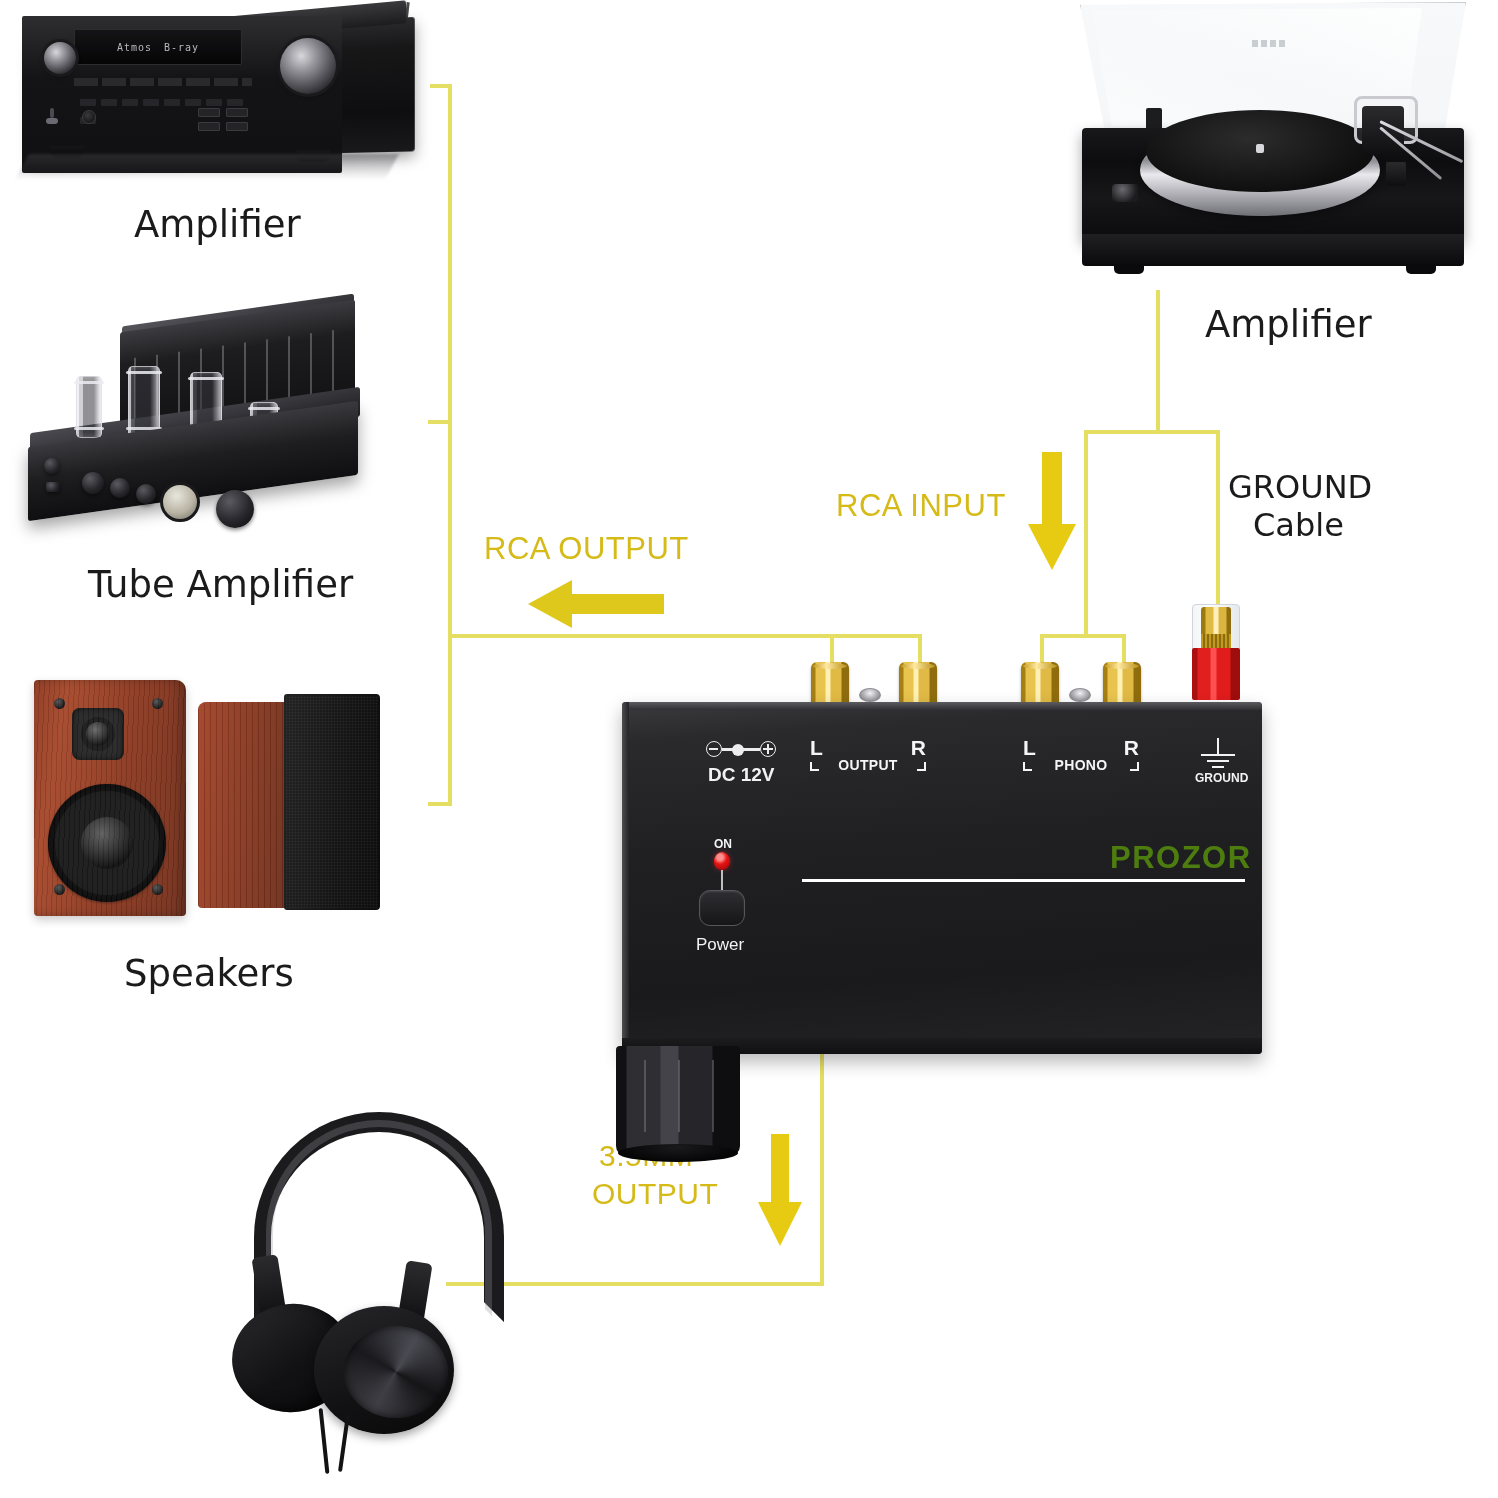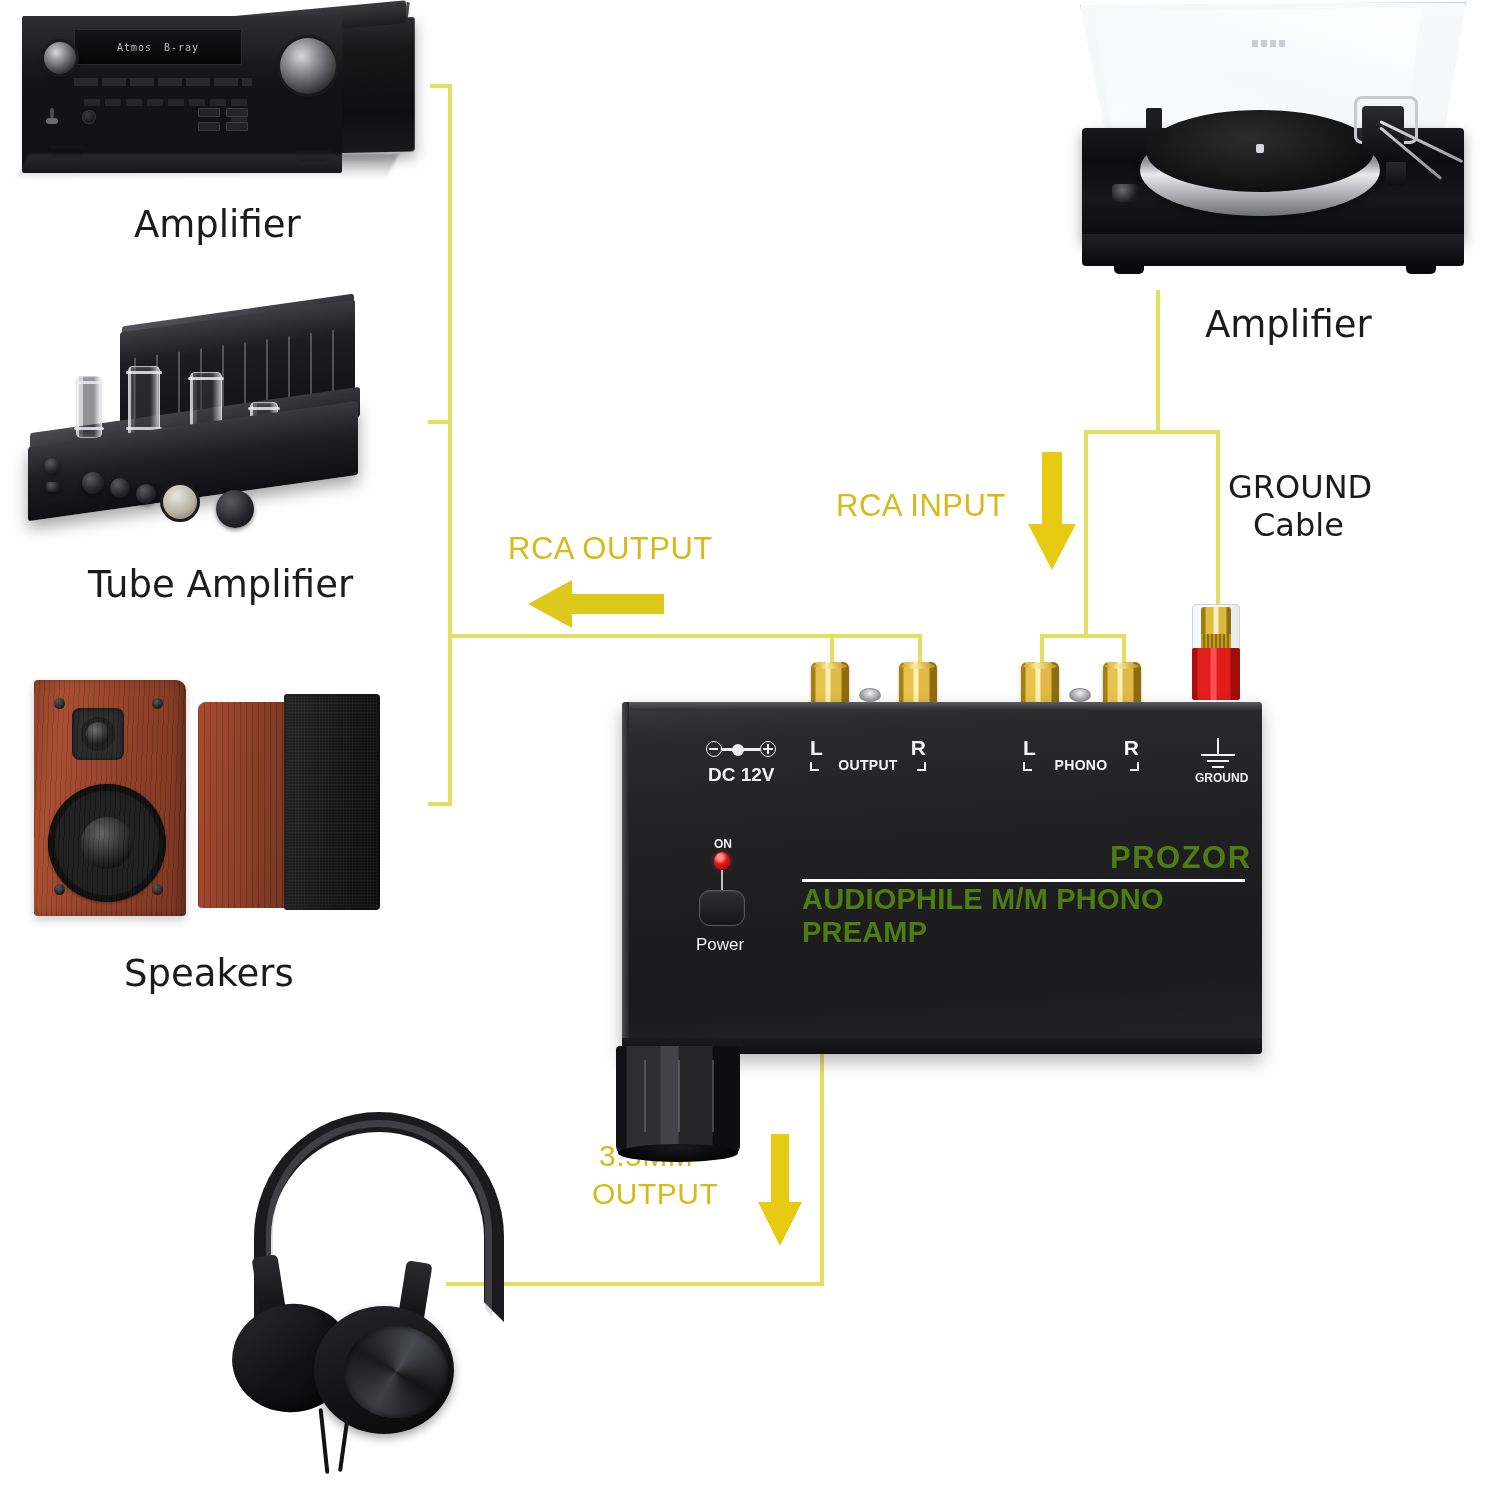--- a/index.html
+++ b/index.html
@@ -61,21 +61,20 @@
   .amp-top {
     position: absolute; left: 16px; top: 14px; width: 376px; height: 22px;
     background: linear-gradient(180deg,#3a3a3d,#1c1c1f);
     transform: perspective(700px) rotateY(-10deg) skewY(-5deg);
     border-radius: 3px 3px 0 0;
   }
   .amp-face {
     position: absolute; left: 14px; top: 12px; right: 86px; bottom: 16px;
     background: linear-gradient(180deg,#2e2e31 0%,#141416 40%,#101012 100%);
     border-radius: 2px;
-    text-align: right;
   }
   .amp-screen {
     position: absolute; left: 52px; top: 13px; width: 168px; height: 36px;
     background: linear-gradient(180deg,#141416,#050506);
     border: 1px solid #2c2c30; border-radius: 2px;
     display: flex; align-items: center; justify-content: center; gap: 12px;
   }
   .amp-screen span {
     color: #b9b9bd; font-size: 10px; letter-spacing: 1px;
     font-family: "DejaVu Sans Mono", monospace;
@@ -415,21 +414,21 @@
     <svg width="48" height="118" viewBox="0 0 48 118">
       <polygon points="24,118 0,72 14,72 14,0 34,0 34,72 48,72" fill="#E6CB12"></polygon>
     </svg>
   </div>
   <div class="arrow" style="left:758px; top:1134px;">
     <svg width="44" height="112" viewBox="0 0 44 112">
       <polygon points="22,112 0,68 13,68 13,0 31,0 31,68 44,68" fill="#E6CB12"></polygon>
     </svg>
   </div>
 
-  <div class="flow-label" style="left:484px; top:531px; font-size:31px;margin-left:24px;">RCA OUTPUT</div>
+  <div class="flow-label" style="left:484px; top:531px; font-size:31px;">RCA OUTPUT</div>
   <div class="flow-label" style="left:836px; top:488px; font-size:31px;">RCA INPUT</div>
   <div class="flow-label" style="left:599px; top:1139px; font-size:30px;">3.5MM</div>
   <div class="flow-label" style="left:592px; top:1177px; font-size:30px;">OUTPUT</div>
   <div class="black-label" style="left:1228px; top:470px; font-size:32px;">GROUND</div>
   <div class="black-label" style="left:1253px; top:508px; font-size:32px;">Cable</div>
 
   <div class="amp">
     <div class="amp-antenna"></div>
     <div class="amp-body"></div>
     <div class="amp-top"></div>
@@ -590,21 +589,20 @@
     </div>
 
     <div class="led-on" style="left:98px; top:143px;">ON</div>
     <div class="led" style="left:98px; top:158px;"></div>
     <div class="led-stem" style="left:105px; top:176px; height:24px;"></div>
     <div class="pwr-btn" style="left:83px; top:196px;"></div>
     <div class="pwr-txt" style="left:80px; top:241px;">Power</div>
 
     <div class="brand" style="left:494px; top:146px; font-size:31px; letter-spacing:1.5px;">PROZOR</div>
     <div class="brand-rule" style="left:186px; top:185px; width:443px;"></div>
-    <div class="brand" style="left:186px; top:189px; font-size:29px; letter-spacing:0.2px;">AUDIOPHILE M/M PHONO PREAMP</div>
 
     <div class="unit-knob">
       <div class="knob-seam" style="left:28px;"></div>
       <div class="knob-seam" style="left:62px;"></div>
       <div class="knob-seam" style="left:96px;"></div>
     </div>
   </div>
 
 </div>
 

